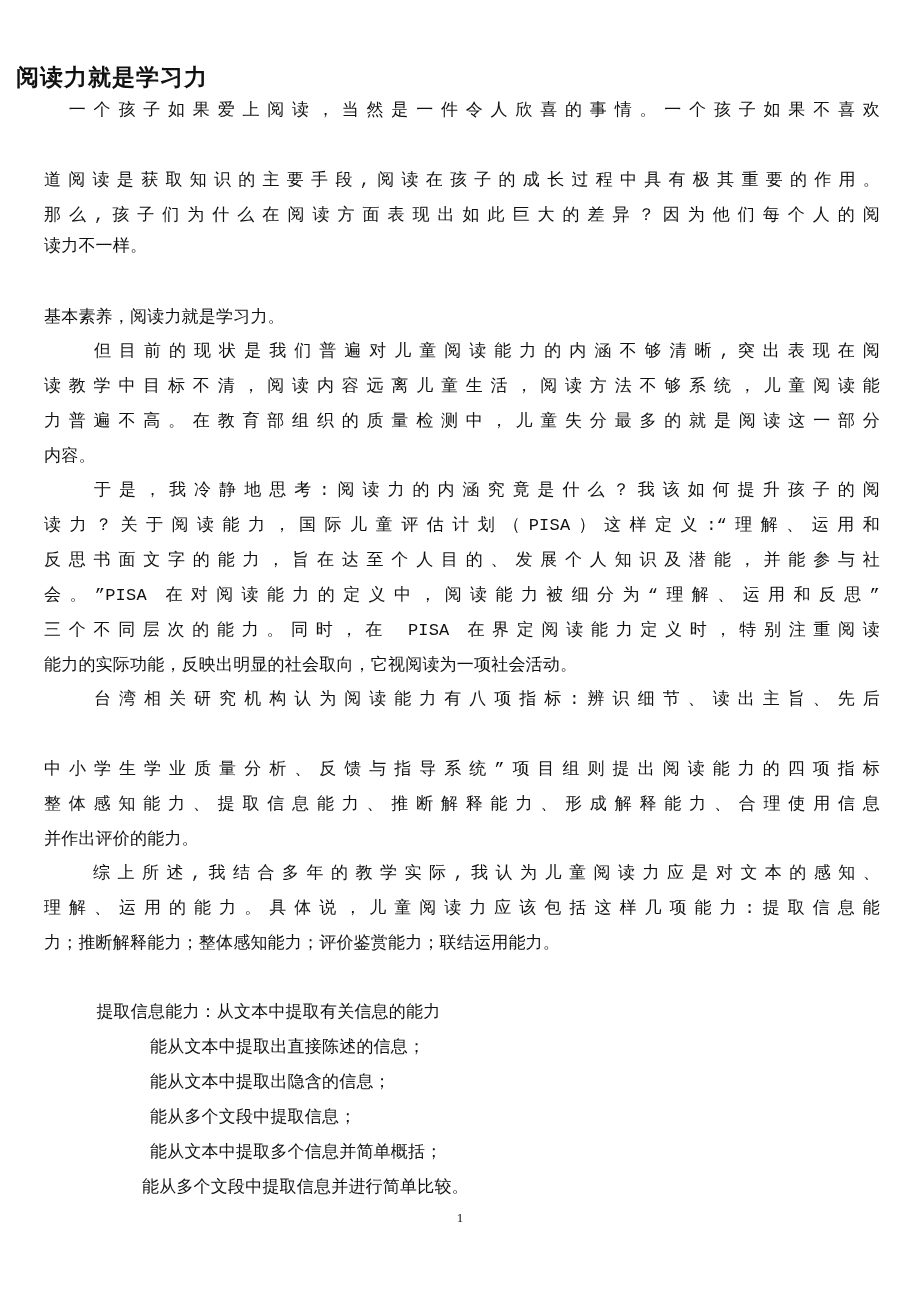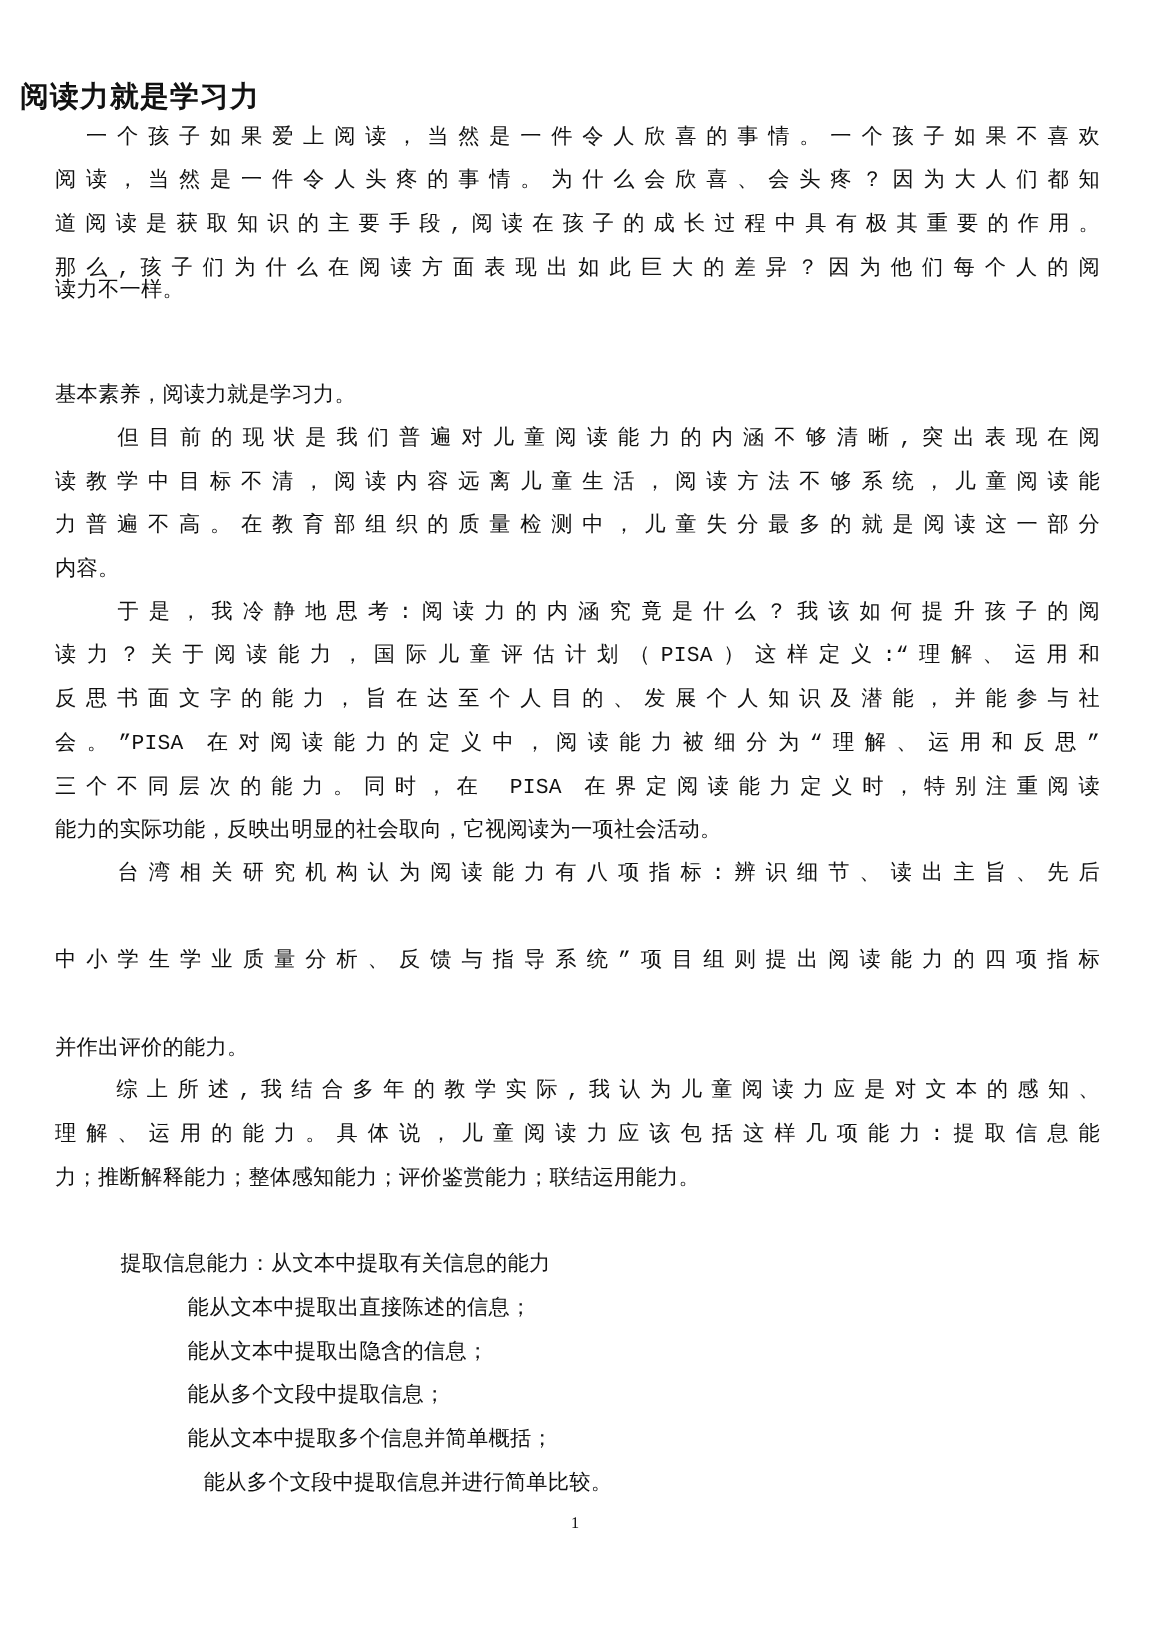--- a/index.html
+++ b/index.html
@@ -14,50 +14,50 @@
   .page-num { position: absolute; top: 1210px; left: 0; width: 920px; text-align: center;
               font-size: 13px; font-family: "Liberation Serif", serif; }
 </style>
 </head>
 <body>
 
 <div class="page">
   <div class="title">阅读力就是学习力</div>
 
   <div class="line just" style="top:96px">　一个孩子如果爱上阅读，当然是一件令人欣喜的事情。一个孩子如果不喜欢</div>
-  <div class="line just" style="top:131px">阅读，当然是一件令人头疼的事情。为什么会欣喜、会头疼？因为大人们都知</div>
   <div class="line just" style="top:166px">道阅读是获取知识的主要手段,阅读在孩子的成长过程中具有极其重要的作用。</div>
   <div class="line just" style="top:201px">那么,孩子们为什么在阅读方面表现出如此巨大的差异？因为他们每个人的阅</div>
-  <div class="line" style="top:219px">读力不一样。</div>
+  <div class="line" style="top:232px">读力不一样。</div>
 
   <div class="line" style="top:303px">基本素养，阅读力就是学习力。</div>
 
   <div class="line just" style="top:337px">　　但目前的现状是我们普遍对儿童阅读能力的内涵不够清晰,突出表现在阅</div>
   <div class="line just" style="top:372px">读教学中目标不清，阅读内容远离儿童生活，阅读方法不够系统，儿童阅读能</div>
   <div class="line just" style="top:407px">力普遍不高。在教育部组织的质量检测中，儿童失分最多的就是阅读这一部分</div>
   <div class="line" style="top:442px">内容。</div>
 
   <div class="line just" style="top:476px">　　于是，我冷静地思考:阅读力的内涵究竟是什么？我该如何提升孩子的阅</div>
   <div class="line just" style="top:511px">读力？关于阅读能力，国际儿童评估计划（PISA）这样定义:“理解、运用和</div>
   <div class="line just" style="top:546px">反思书面文字的能力，旨在达至个人目的、发展个人知识及潜能，并能参与社</div>
   <div class="line just" style="top:581px">会。”PISA 在对阅读能力的定义中，阅读能力被细分为“理解、运用和反思”</div>
   <div class="line just" style="top:616px">三个不同层次的能力。同时，在 PISA 在界定阅读能力定义时，特别注重阅读</div>
   <div class="line" style="top:651px">能力的实际功能，反映出明显的社会取向，它视阅读为一项社会活动。</div>
 
   <div class="line just" style="top:685px">　　台湾相关研究机构认为阅读能力有八项指标:辨识细节、读出主旨、先后</div>
   <div class="line just" style="top:755px">中小学生学业质量分析、反馈与指导系统”项目组则提出阅读能力的四项指标</div>
+  <div class="line just" style="top:790px">整体感知能力、提取信息能力、推断解释能力、形成解释能力、合理使用信息</div>
   <div class="line" style="top:825px">并作出评价的能力。</div>
 
   <div class="line just" style="top:859px">　　综上所述,我结合多年的教学实际,我认为儿童阅读力应是对文本的感知、</div>
   <div class="line just" style="top:894px">理解、运用的能力。具体说，儿童阅读力应该包括这样几项能力:提取信息能</div>
   <div class="line" style="top:929px">力；推断解释能力；整体感知能力；评价鉴赏能力；联结运用能力。</div>
 
 
   <div class="line" style="top:998px; left:62px">　　提取信息能力：从文本中提取有关信息的能力</div>
 
   <div class="line" style="top:1033px; left:150px">能从文本中提取出直接陈述的信息；</div>
   <div class="line" style="top:1068px; left:150px">能从文本中提取出隐含的信息；</div>
   <div class="line" style="top:1103px; left:150px">能从多个文段中提取信息；</div>
   <div class="line" style="top:1138px; left:150px">能从文本中提取多个信息并简单概括；</div>
-  <div class="line" style="top:1173px; left:163px">能从多个文段中提取信息并进行简单比较。</div>
+  <div class="line" style="top:1173px; left:142px">能从多个文段中提取信息并进行简单比较。</div>
 
   <div class="page-num">1</div>
 </div>
 
 </body></html>

